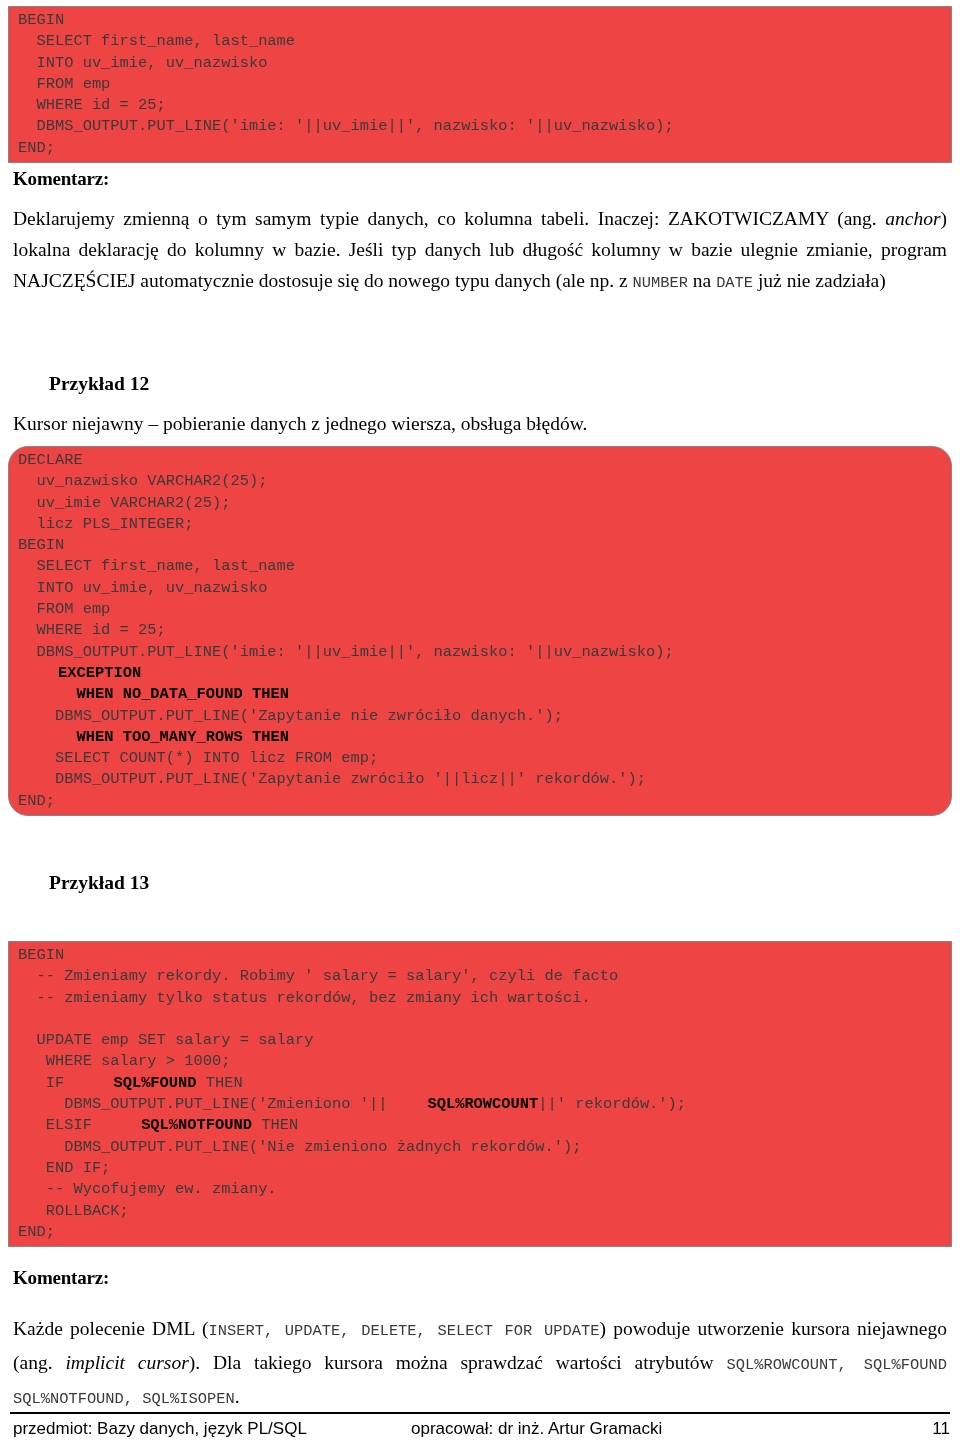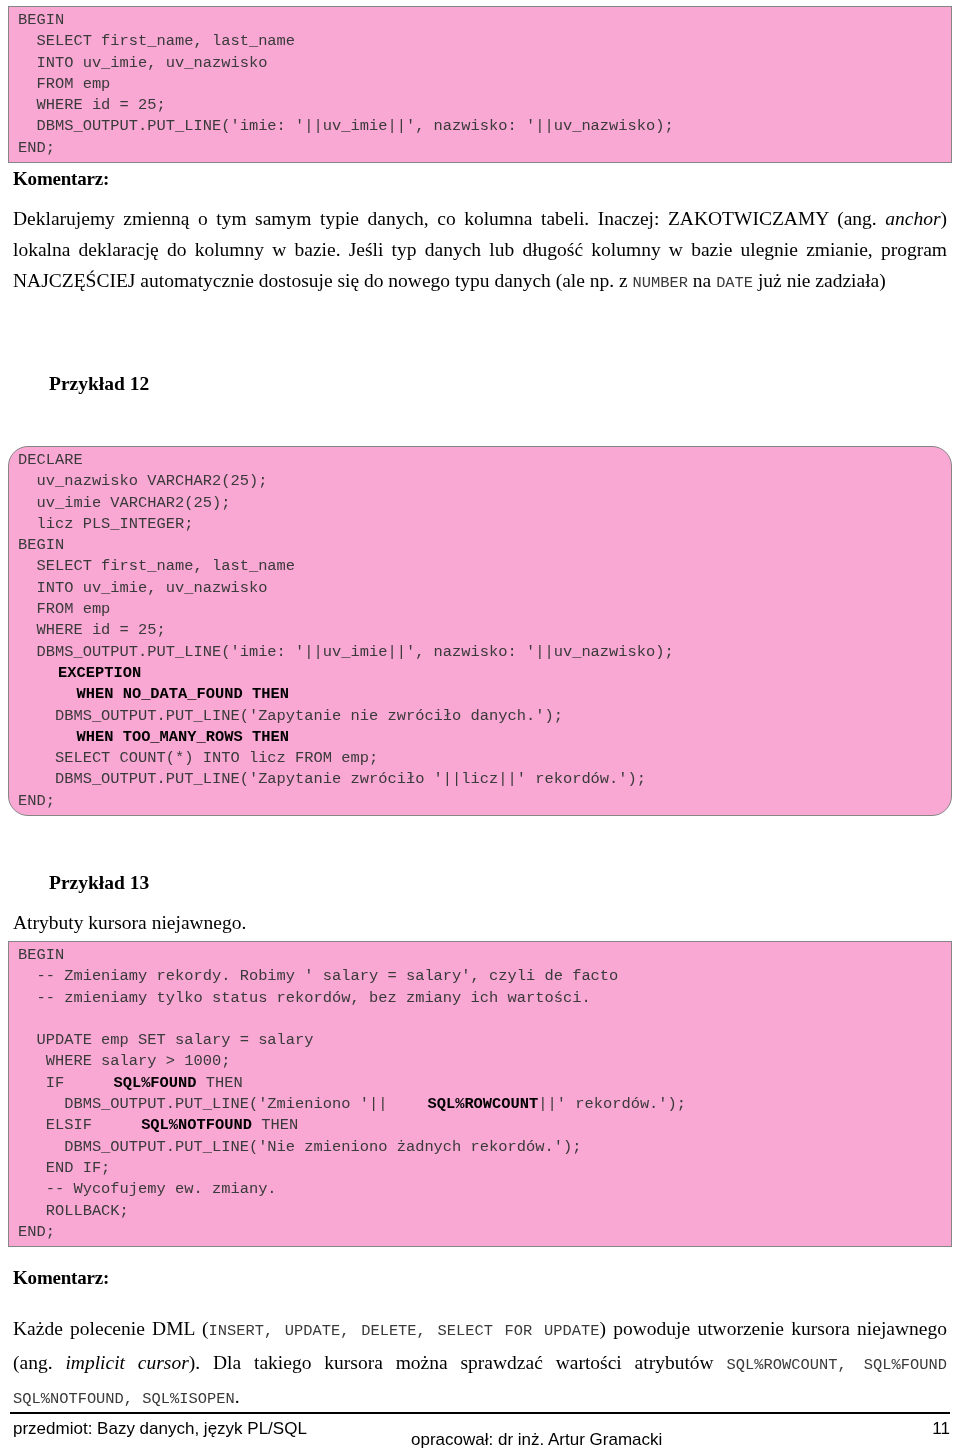--- a/index.html
+++ b/index.html
@@ -22,21 +22,21 @@
     height: 1454px;
     padding: 0;
   }
   
   .codebox {
     position: absolute;
     left: 8px;
     width: 944px;
     box-sizing: border-box;
     border: 1px solid #868686;
-    background: #f9a8d4;
+    background: #ef4444;
     padding: 3px 0 3px 0;
   }
   .codebox pre {
     margin: 0;
     padding: 0 6px 0 9px;
     font-family: "Liberation Mono", "DejaVu Sans Mono", monospace;
     font-size: 15.4px;
     line-height: 21.3px;
     color: #3a3a3a;
     white-space: pre;
@@ -98,21 +98,21 @@
   .footer {
     position: absolute;
     left: 13px;
     top: 1419px;
     width: 937px;
     font-family: "Liberation Sans", sans-serif;
     font-size: 17px;
     white-space: nowrap;
   }
   .footer .f-left  { position: absolute; left: 0px;   top: 0; }
-  .footer .f-mid   { position: absolute; left: 398px; top: 11px; }
+  .footer .f-mid   { position: absolute; left: 398px; top: 0; }
   .footer .f-right { position: absolute; right: 0px;  top: 0; }
 </style>
 </head>
 <body>
 
 <div class="page">
 
   <div class="codebox" style="top:6px;">
     <pre>BEGIN
   SELECT first_name, last_name
@@ -124,20 +124,21 @@
   </div>
 
   <div class="komentarz" style="top:168px;">Komentarz:</div>
 
   <div class="para" style="top:203px;">
     <span>Deklarujemy zmienną o tym samym typie danych, co kolumna tabeli. Inaczej: ZAKOTWICZAMY (ang. </span><i>anchor</i><span>) lokalna deklarację do kolumny w bazie. Jeśli typ danych lub długość kolumny w bazie ulegnie zmianie, program NAJCZĘŚCIEJ automatycznie dostosuje się do nowego typu danych  (ale np. z </span><span class="mono">NUMBER</span><span> na </span><span class="mono">DATE</span><span> już nie zadziała)</span>
   </div>
 
   <div class="przyklad" style="top:373px;">Przykład 12</div>
 
+  <div class="para nojust" style="top:408px;">Kursor niejawny – pobieranie danych z jednego wiersza, obsługa błędów.</div>
 
   <div class="codebox" style="top:446px;border-radius:20px;">
     <pre><span>DECLARE
   uv_nazwisko VARCHAR2(25);
   uv_imie VARCHAR2(25);
   licz PLS_INTEGER;
 BEGIN
   SELECT first_name, last_name
   INTO uv_imie, uv_nazwisko
   FROM emp
@@ -147,21 +148,20 @@
   </span><b>WHEN NO_DATA_FOUND THEN</b><span>
     DBMS_OUTPUT.PUT_LINE('Zapytanie nie zwróciło danych.');
   </span><b>WHEN TOO_MANY_ROWS THEN</b><span>
     SELECT COUNT(*) INTO licz FROM emp;
     DBMS_OUTPUT.PUT_LINE('Zapytanie zwróciło '||licz||' rekordów.');
 END;</span></pre>
   </div>
 
   <div class="przyklad" style="top:872px;">Przykład 13</div>
 
-  <div class="para nojust" style="top:907px;">Atrybuty kursora niejawnego.</div>
 
   <div class="codebox" style="top:941px;">
     <pre><span>BEGIN
   -- Zmieniamy rekordy. Robimy ' salary = salary', czyli de facto
   -- zmieniamy tylko status rekordów, bez zmiany ich wartości.
 
   UPDATE emp SET salary = salary
    WHERE salary &gt; 1000;
    IF </span><b>SQL%FOUND</b><span> THEN
      DBMS_OUTPUT.PUT_LINE('Zmieniono '||</span><b>SQL%ROWCOUNT</b><span>||' rekordów.');

